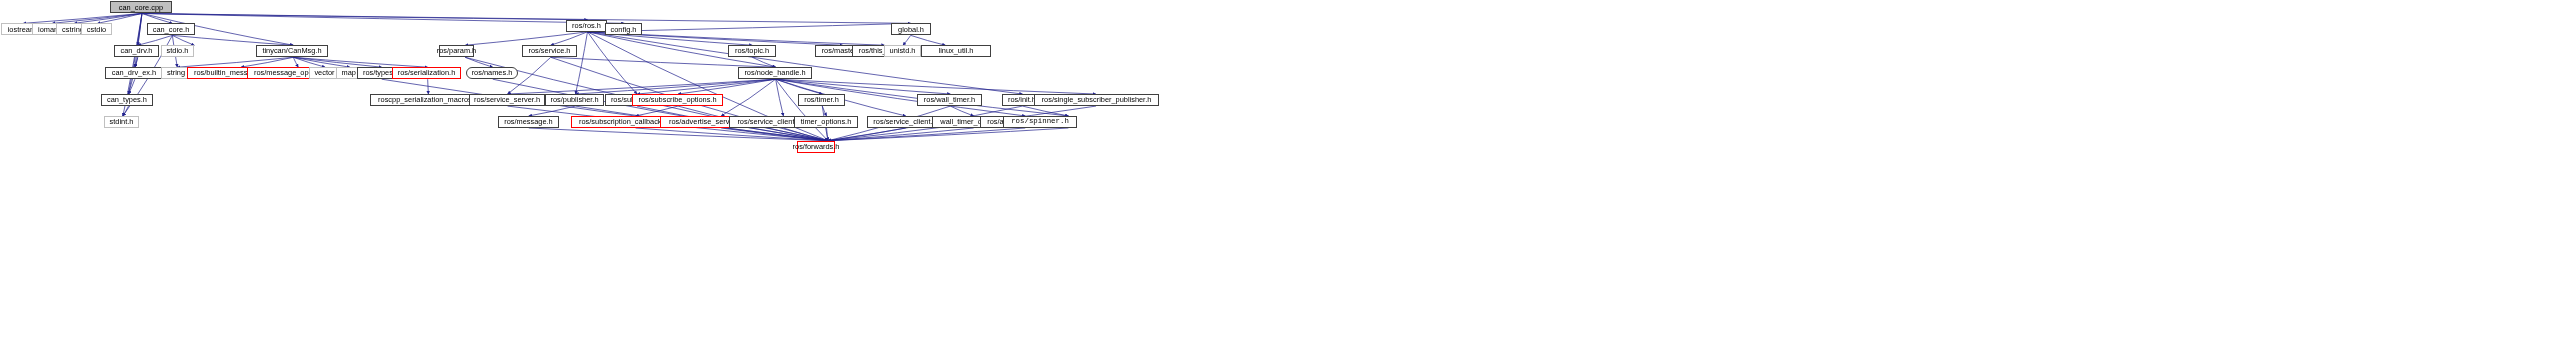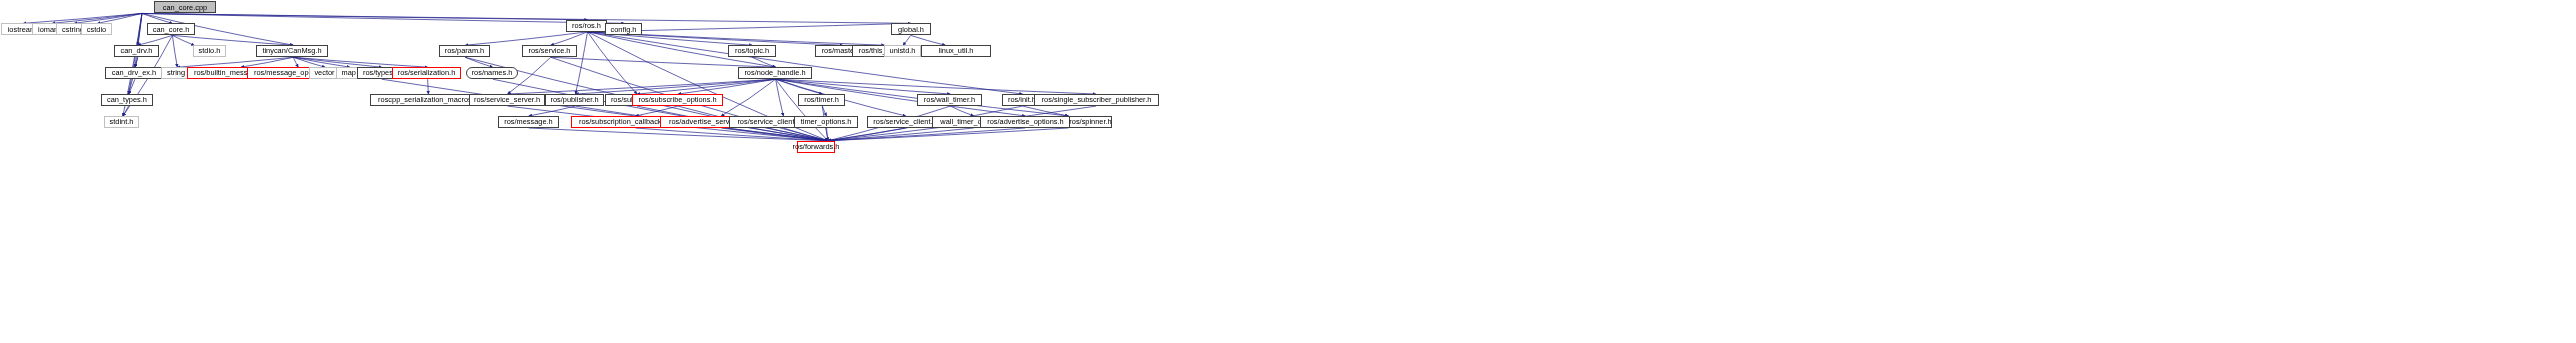--- a/index.html
+++ b/index.html
@@ -24,21 +24,21 @@
     background:#ffffff;
     color:#000000;
     font-size:7.4px;
     line-height:1;
     white-space:nowrap;
     padding:0 2.8px;
     z-index:5;
   }
   .node.bold{border:1.1px solid #404040;}
   .node.red{border:1.1px solid #ff0000;}
-  .node.root{background:#bfbfbf;border:1.1px solid #404040;margin-left:44px;}
+  .node.root{background:#bfbfbf;border:1.1px solid #404040;}
 </style>
 </head>
 <body>
 
 <div id="canvas">
   <svg id="edges" xmlns="http://www.w3.org/2000/svg" viewBox="0 0 3639 485" width="2576" height="343">
     <defs>
       <marker id="arrow" viewBox="0 0 10 10" refX="9" refY="5" markerWidth="5" markerHeight="5" orient="auto-start-reverse">
         <path d="M 0 0 L 10 5 L 0 10 z" fill="#23238e"></path>
       </marker>
@@ -157,27 +157,27 @@
       </div>
       <div class="node bold" style="left: 605px; top: 23.4px; width: 37px;">
         <span>config.h</span>
       </div>
       <div class="node bold" style="left: 891px; top: 23.4px; width: 40px;">
         <span>global.h</span>
       </div>
       <div class="node bold" style="left: 114px; top: 45px; width: 45px;">
         <span>can_drv.h</span>
       </div>
-      <div class="node" style="left: 193px; top: 45px; width: 33px;">
+      <div class="node" style="left: 161px; top: 45px; width: 33px;">
         <span>stdio.h</span>
       </div>
       <div class="node bold" style="left: 256px; top: 45px; width: 72px;">
         <span>tinycan/CanMsg.h</span>
       </div>
-      <div class="node bold" style="left: 439px; top: 45px; width: 51px;">
+      <div class="node bold" style="left: 439px; top: 45px; width: 35px;">
         <span>ros/param.h</span>
       </div>
       <div class="node bold" style="left: 522px; top: 45px; width: 55px;">
         <span>ros/service.h</span>
       </div>
       <div class="node bold" style="left: 728px; top: 45px; width: 48px;">
         <span>ros/topic.h</span>
       </div>
       <div class="node bold" style="left: 815px; top: 45px; width: 54px;">
         <span>ros/master.h</span>
@@ -271,21 +271,21 @@
       </div>
       <div class="node bold" style="left: 867px; top: 116px; width: 76px;">
         <span>ros/service_client.h</span>
       </div>
       <div class="node bold" style="left: 932px; top: 116px; width: 84px;">
         <span>wall_timer_options.h</span>
       </div>
       <div class="node bold" style="left: 980px; top: 116px; width: 91px;">
         <span>ros/advertise_options.h</span>
       </div>
-      <div class="node bold" style="left: 1069px; top: 116px; width: 43px;">
+      <div class="node bold" style="left: 1003px; top: 116px; width: 74px; font-family: Liberation Mono, monospace;">
         <span>ros/spinner.h</span>
       </div>
       <div class="node red" style="left: 797px; top: 141px; width: 38px;">
         <span>ros/forwards.h</span>
       </div>
     </div>
 </div>
 
 
 </body></html>

